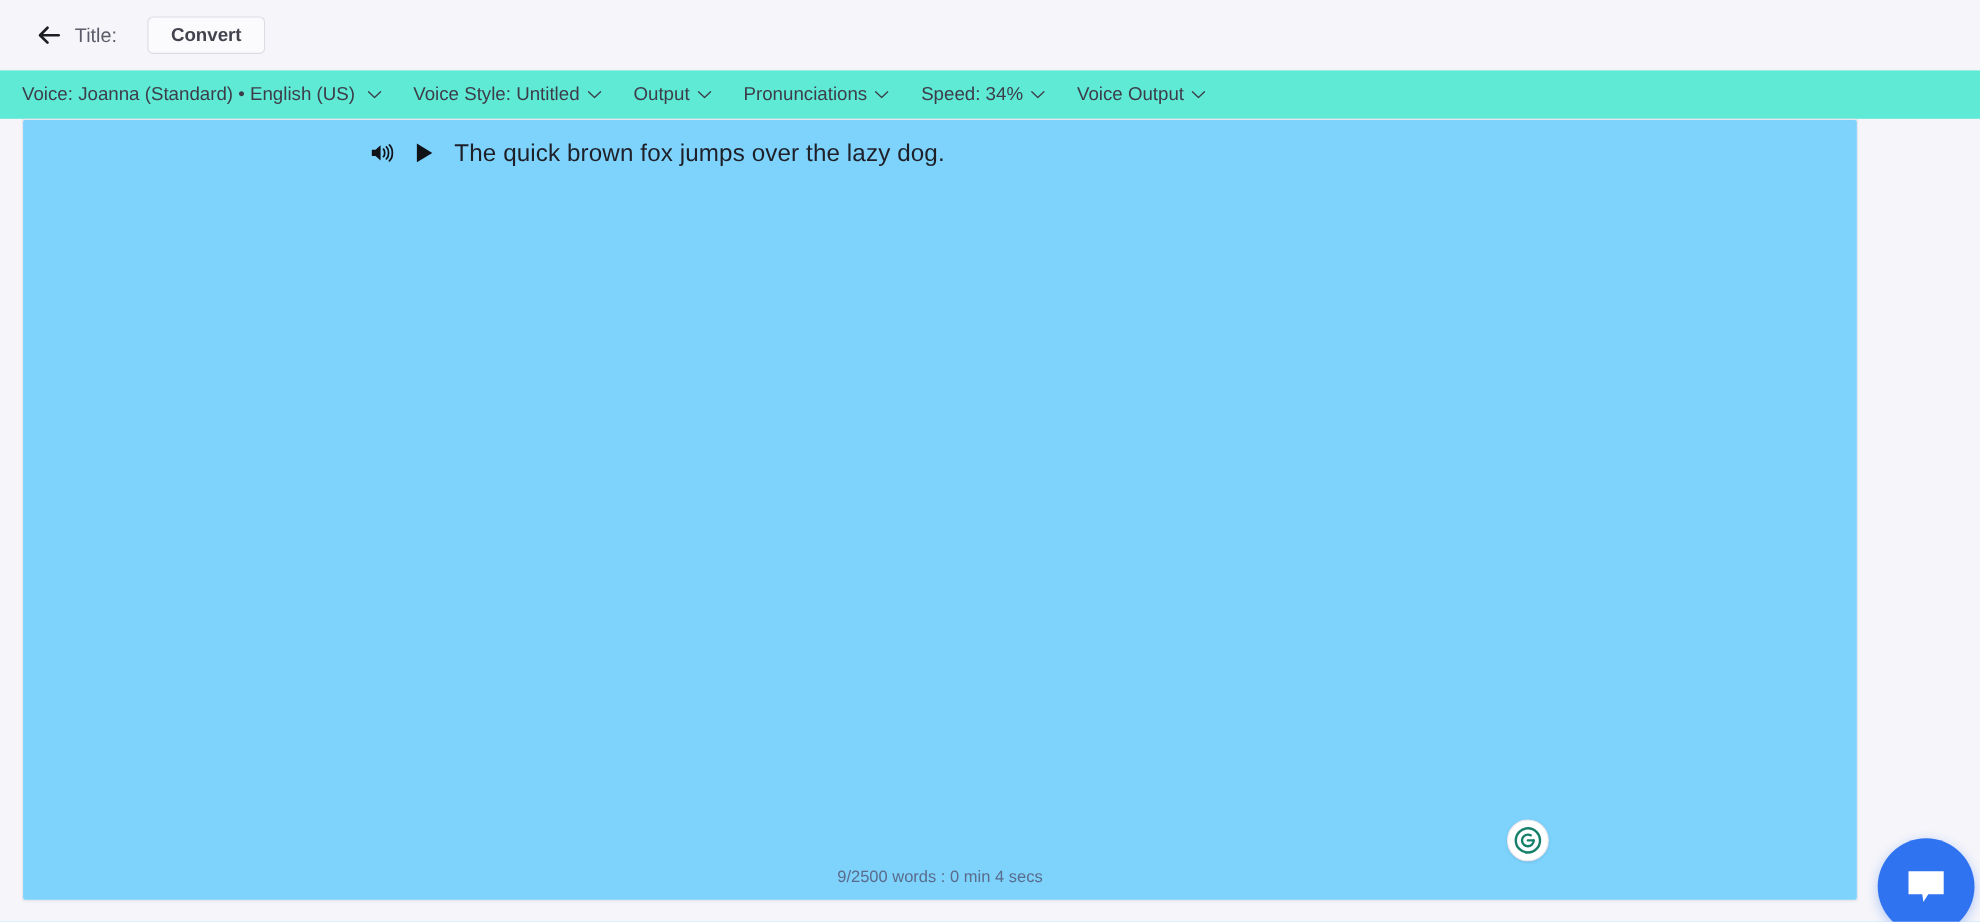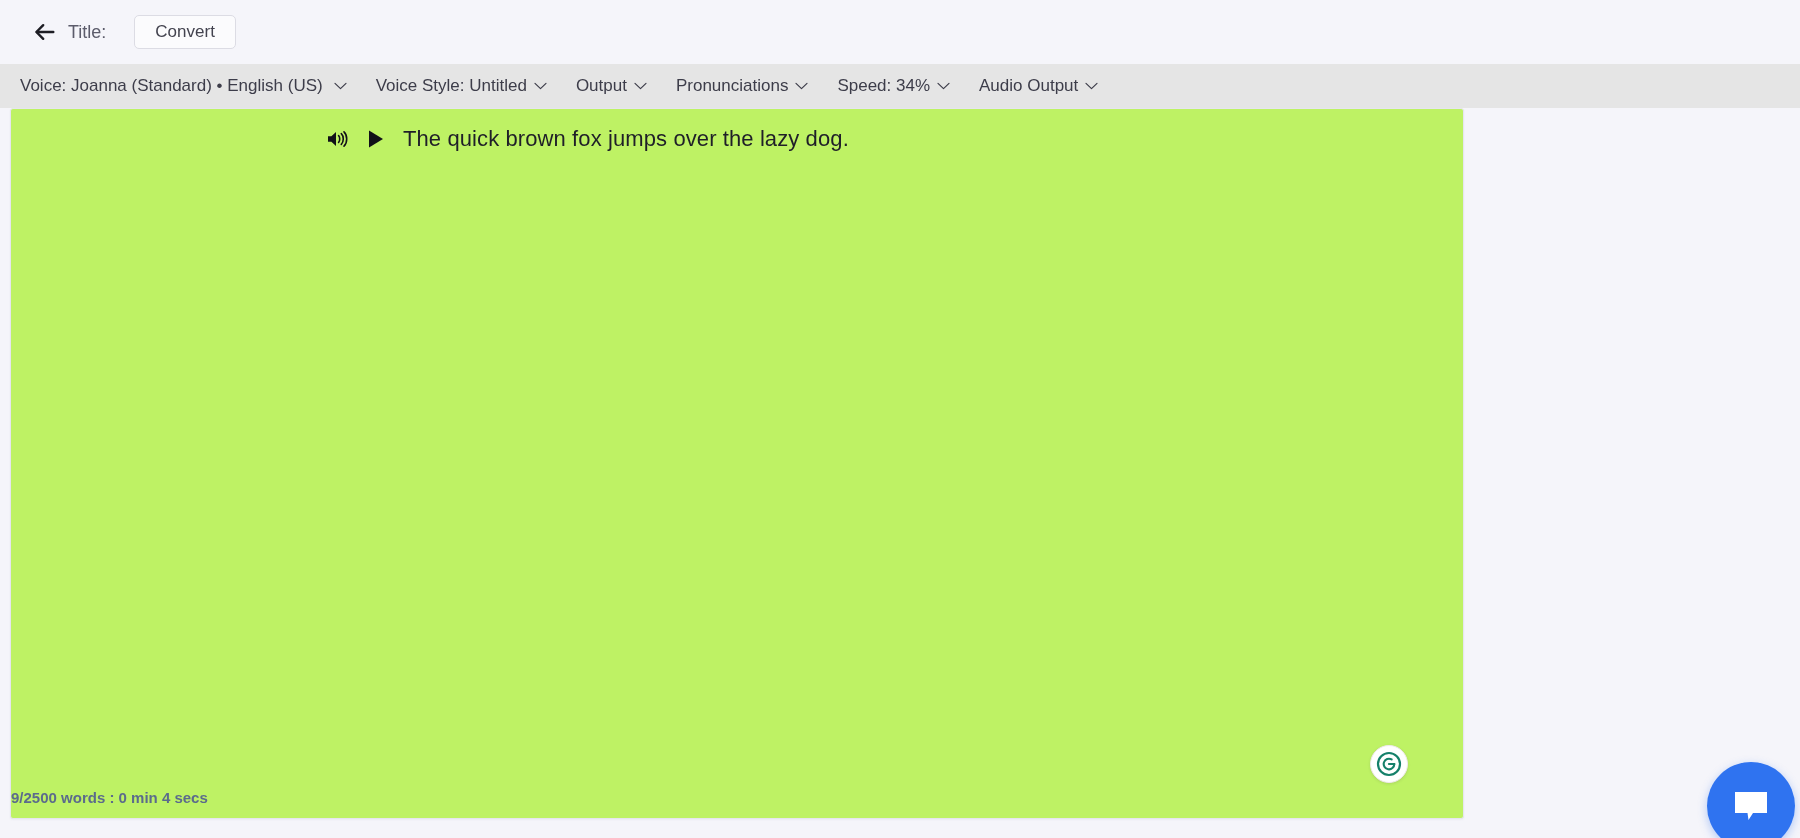--- a/index.html
+++ b/index.html
@@ -70,30 +70,31 @@
     border: 1px solid #dcdce4;
     border-radius: 5px;
     background: #fbfbfd;
     font-family: "Liberation Sans", sans-serif;
     font-size: 17px;
     color: #43434f;
     cursor: pointer;
     display: flex;
     align-items: center;
     flex: 0 0 auto;
+    font-weight: bold;
   }
 
   
   .optionsbar {
     position: absolute;
     left: 0;
     top: 64px;
     width: 1800px;
     height: 44px;
-    background: #e5e5e5;
+    background: #5eead4;
     display: flex;
     align-items: center;
     padding-left: 20px;
     box-sizing: border-box;
   }
   .opt {
     display: flex;
     align-items: center;
     font-size: 17px;
     color: #3d3d4a;
@@ -105,26 +106,26 @@
     margin-left: 7px;
     display: inline-flex;
     align-items: center;
     color: #3d3d4a;
   }
   .opt-voice .chev { margin-left: 11px; }
 
   
   .editor-panel {
     position: absolute;
-    left: 10px;
+    left: 20px;
     top: 108px;
-    width: 1454px;
+    width: 1669px;
     height: 711px;
     box-sizing: border-box;
-    background: #bef264;
+    background: #7dd3fc;
     border: 1px solid #e6e6ee;
     border-radius: 3px;
     box-shadow: 0 1px 2px rgba(60, 60, 90, 0.05);
     overflow: hidden;
   }
   .editor-body {
     position: absolute;
     left: 0;
     top: 0;
     right: 0;
@@ -163,22 +164,23 @@
     letter-spacing: 0.1px;
     white-space: nowrap;
   }
 
   
   .wordcount {
     position: absolute;
     left: 0;
     right: 0;
     bottom: 12px;
+    text-align: center;
     font-size: 15px;
-    font-weight: bold;
+    font-weight: normal;
     color: #5b6b8c;
   }
 
   
   .grammarly {
     position: absolute;
     left: 1370px;
     top: 745px;
     width: 38px;
     height: 38px;
@@ -266,21 +268,21 @@
   <div class="opt">
     <span>Speed: 34%</span>
     <span class="chev">
       <svg width="13" height="8" viewBox="0 0 13 8">
           <path d="M1 1.4 L6.5 6.6 L12 1.4" fill="none" stroke="#3d3d4a" stroke-width="1.2" stroke-linecap="round" stroke-linejoin="round"></path>
         </svg>
     </span>
   </div>
 
   <div class="opt">
-    <span>Audio Output</span>
+    <span>Voice Output</span>
     <span class="chev">
       <svg width="13" height="8" viewBox="0 0 13 8">
           <path d="M1 1.4 L6.5 6.6 L12 1.4" fill="none" stroke="#3d3d4a" stroke-width="1.2" stroke-linecap="round" stroke-linejoin="round"></path>
         </svg>
     </span>
   </div>
 
 </div>
 
 <div class="editor-panel">

